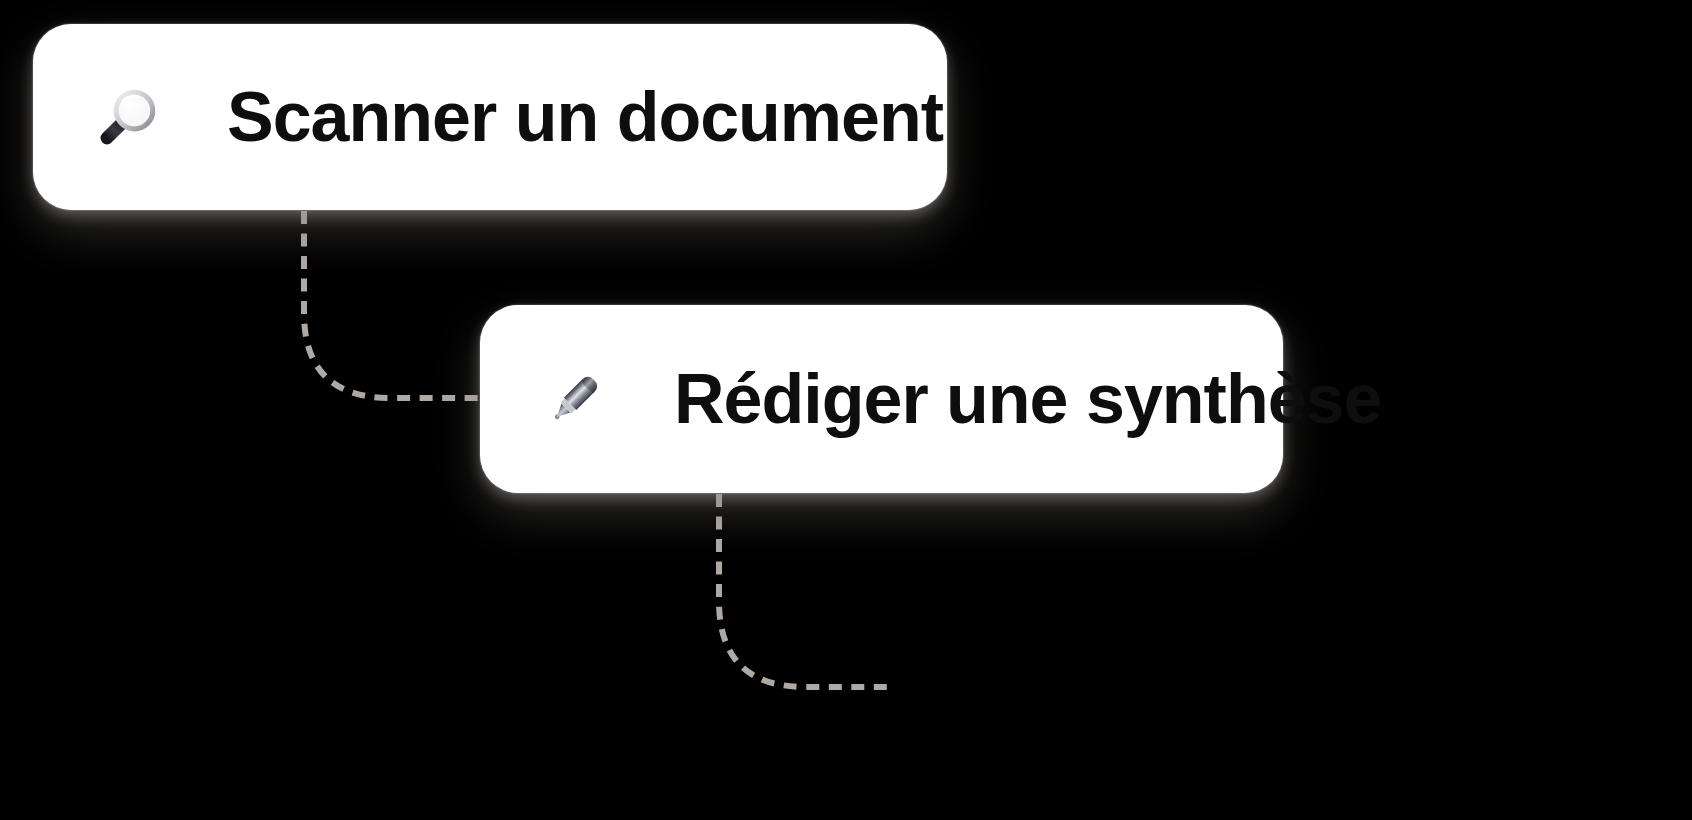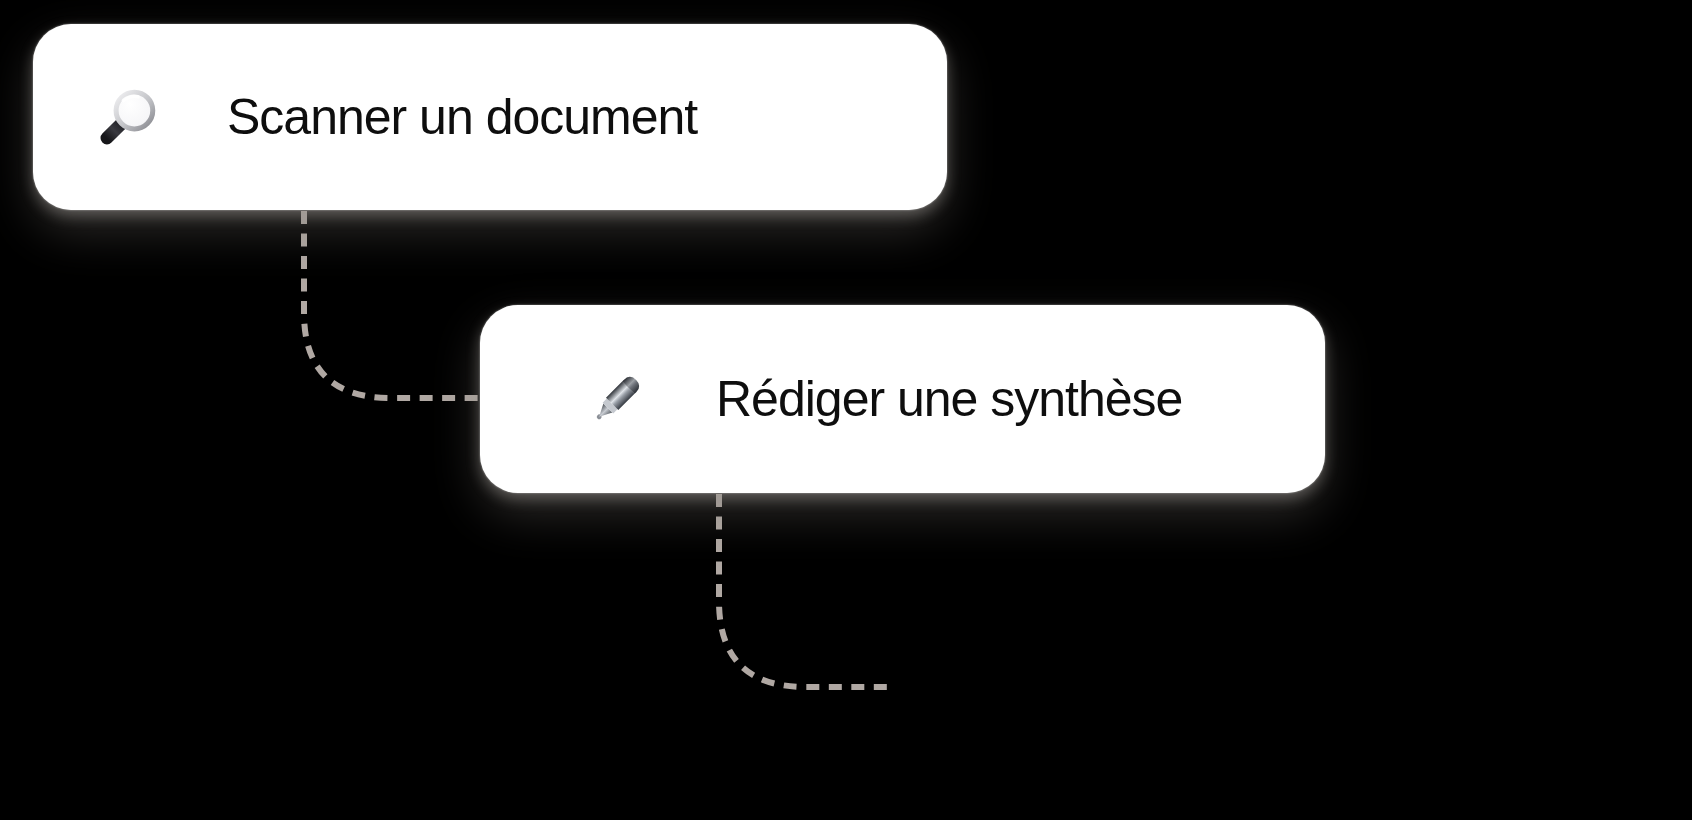--- a/index.html
+++ b/index.html
@@ -32,34 +32,34 @@
     background: var(--card-bg, #ffffff);
     border-radius: 38px;
     display: flex;
     align-items: center;
     box-shadow:
       0 0 2px rgba(255,255,255,0.55),
       0 6px 14px rgba(165,160,155,0.45),
       0 20px 48px rgba(120,115,110,0.38);
   }
   .card-1 { left: 33px;  top: 24px;  width: 914px; height: 186px; }
-  .card-2 { left: 480px; top: 305px; width: 803px; height: 188px; padding-left: 42px; }
+  .card-2 { left: 480px; top: 305px; width: 803px; height: 188px; }
   .card-3 { left: 895px; top: 592px; width: 765px; height: 186px; }
   .step-icon {
     width: 66px;
     height: 66px;
     flex: 0 0 auto;
     margin-left: 62px;
     display: block;
   }
   .step-icon svg { display: block; width: 100%; height: 100%; }
   .step-label {
     margin-left: 66px;
-    font-size: 50px;
-    font-weight: 400;
+    font-size: 70px;
+    font-weight: 700;
     letter-spacing: -1px;
     color: var(--label-color, #0e0e0e);
     white-space: nowrap;
   }
 </style>
 </head>
 <body>
 
 <div class="canvas">
 

